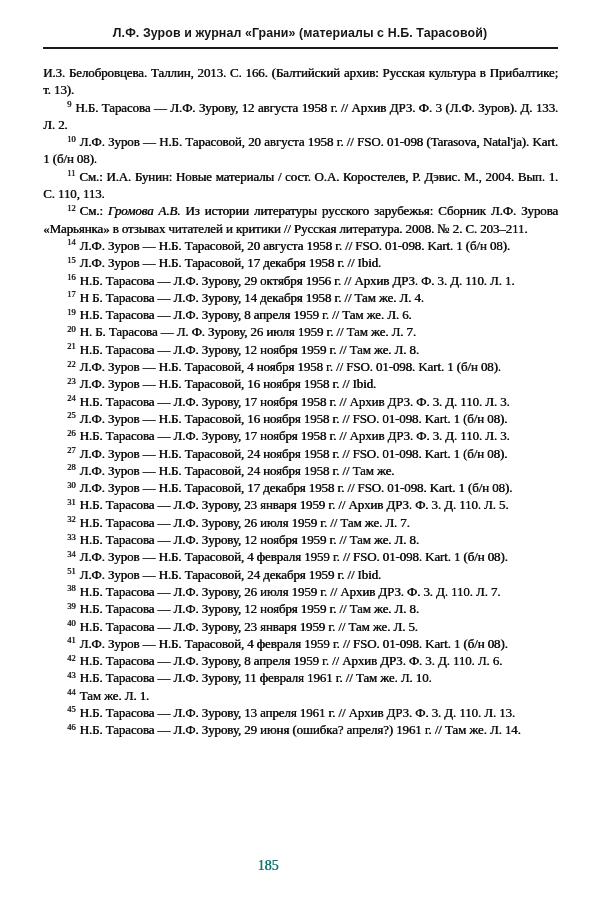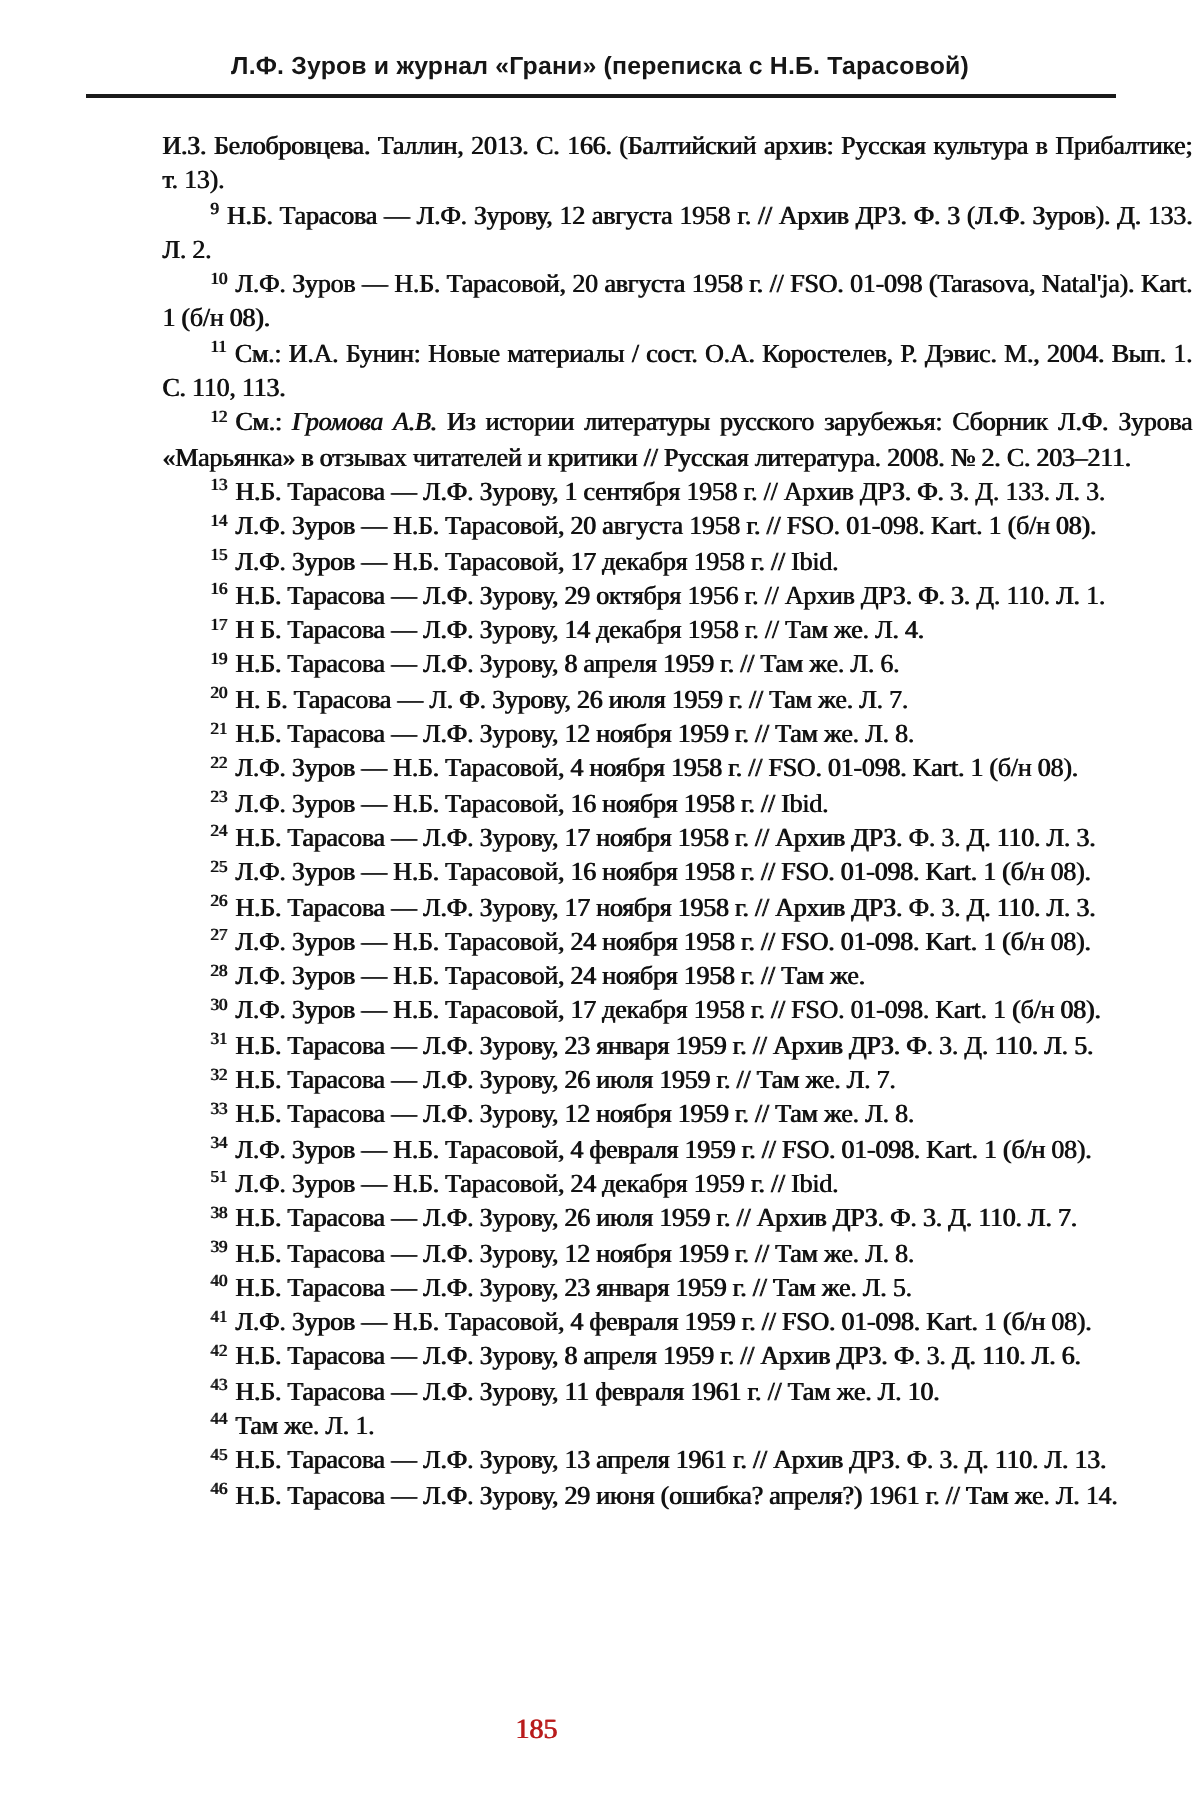--- a/index.html
+++ b/index.html
@@ -41,21 +41,20 @@
     top: 64px;
     left: 43px;
     width: 515px;
     font-size: 13px;
     line-height: 17.3px;
     letter-spacing: -0.12px;
     text-align: justify;
     color: #121212;
     text-shadow: 0.45px 0 0 currentColor;
     hyphens: manual;
-    margin-left: 38px;
   }
   .text-block p {
     margin: 0;
     padding: 0;
   }
   p.cont {
     text-indent: 0;
   }
   p.fn {
     text-indent: 24px;
@@ -72,40 +71,39 @@
   .it {
     font-style: italic;
   }
   .page-number {
     position: absolute;
     top: 858px;
     left: 0;
     width: 536px;
     text-align: center;
     font-size: 14px;
-    color: #b91c1c;
+    color: #0f766e;
     text-shadow: 0.45px 0 0 currentColor;
   }
 </style>
 </head>
 <body>
 
 <div class="page">
-  <div class="running-header">Л.Ф. Зуров и журнал «Грани» (переписка с Н.Б. Тарасовой)</div>
+  <div class="running-header">Л.Ф. Зуров и журнал «Грани» (материалы с Н.Б. Тарасовой)</div>
 
   <div class="header-rule"></div>
 
   <div class="text-block">
     <p class="cont">И.З. Белобровцева. Таллин, 2013. С. 166. (Балтийский архив: Русская культура в При­балтике; т. 13).</p>
     <div id="fnlist">
         <p class="fn"><sup class="fn-num">9</sup><span>Н.Б. Тарасова — Л.Ф. Зурову, 12 августа 1958 г. // Архив ДРЗ. Ф. 3 (Л.Ф. Зуров). Д. 133. Л. 2.</span></p>
         <p class="fn"><sup class="fn-num">10</sup><span>Л.Ф. Зуров — Н.Б. Тарасовой, 20 августа 1958 г. // FSO. 01-098 (Tarasova, Natal'ja). Kart. 1 (б/н 08).</span></p>
         <p class="fn"><sup class="fn-num">11</sup><span>См.: И.А. Бунин: Новые материалы / сост. О.А. Коростелев, Р. Дэвис. М., 2004. Вып. 1. С. 110, 113.</span></p>
         <p class="fn"><sup class="fn-num">12</sup><span>См.: </span><span class="it">Громова А.В.</span><span> Из истории литературы русского зарубежья: Сборник Л.Ф. Зу­рова «Марьянка» в отзывах читателей и критики // Русская литература. 2008. № 2. С. 203–211.</span></p>
-        <p class="fn"><sup class="fn-num">13</sup><span>Н.Б. Тарасова — Л.Ф. Зурову, 1 сентября 1958 г. // Архив ДРЗ. Ф. 3. Д. 133. Л. 3.</span></p>
         <p class="fn"><sup class="fn-num">14</sup><span>Л.Ф. Зуров — Н.Б. Тарасовой, 20 августа 1958 г. // FSO. 01-098. Kart. 1 (б/н 08).</span></p>
         <p class="fn"><sup class="fn-num">15</sup><span>Л.Ф. Зуров — Н.Б. Тарасовой, 17 декабря 1958 г. // Ibid.</span></p>
         <p class="fn"><sup class="fn-num">16</sup><span>Н.Б. Тарасова — Л.Ф. Зурову, 29 октября 1956 г. // Архив ДРЗ. Ф. 3. Д. 110. Л. 1.</span></p>
         <p class="fn"><sup class="fn-num">17</sup><span>Н Б. Тарасова — Л.Ф. Зурову, 14 декабря 1958 г. // Там же. Л. 4.</span></p>
         <p class="fn"><sup class="fn-num">19</sup><span>Н.Б. Тарасова — Л.Ф. Зурову, 8 апреля 1959 г. // Там же. Л. 6.</span></p>
         <p class="fn"><sup class="fn-num">20</sup><span>Н. Б. Тарасова — Л. Ф. Зурову, 26 июля 1959 г. // Там же. Л. 7.</span></p>
         <p class="fn"><sup class="fn-num">21</sup><span>Н.Б. Тарасова — Л.Ф. Зурову, 12 ноября 1959 г. // Там же. Л. 8.</span></p>
         <p class="fn"><sup class="fn-num">22</sup><span>Л.Ф. Зуров — Н.Б. Тарасовой, 4 ноября 1958 г. // FSO. 01-098. Kart. 1 (б/н 08).</span></p>
         <p class="fn"><sup class="fn-num">23</sup><span>Л.Ф. Зуров — Н.Б. Тарасовой, 16 ноября 1958 г. // Ibid.</span></p>
         <p class="fn"><sup class="fn-num">24</sup><span>Н.Б. Тарасова — Л.Ф. Зурову, 17 ноября 1958 г. // Архив ДРЗ. Ф. 3. Д. 110. Л. 3.</span></p>

